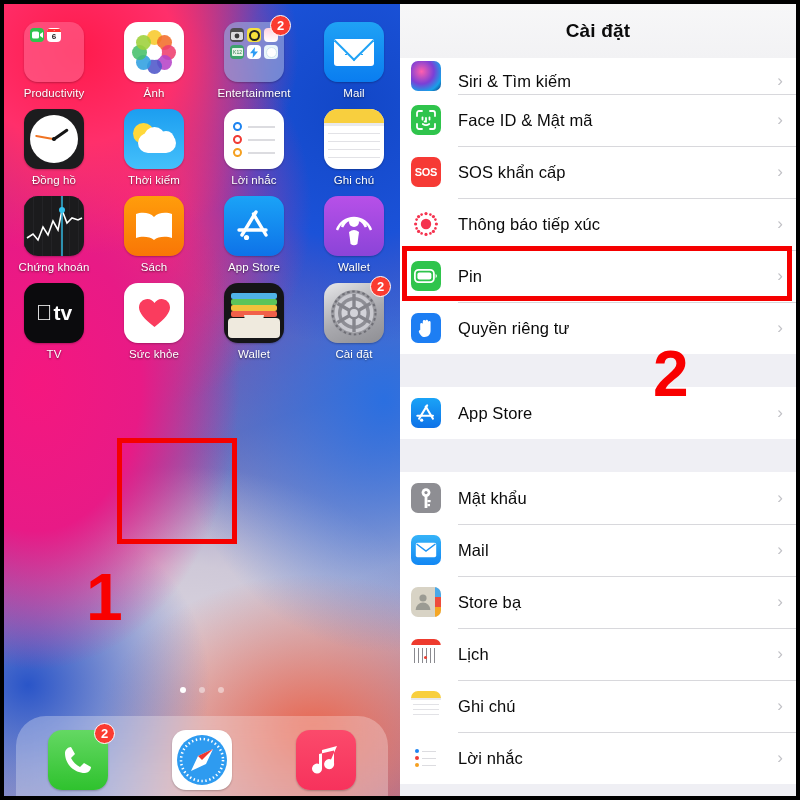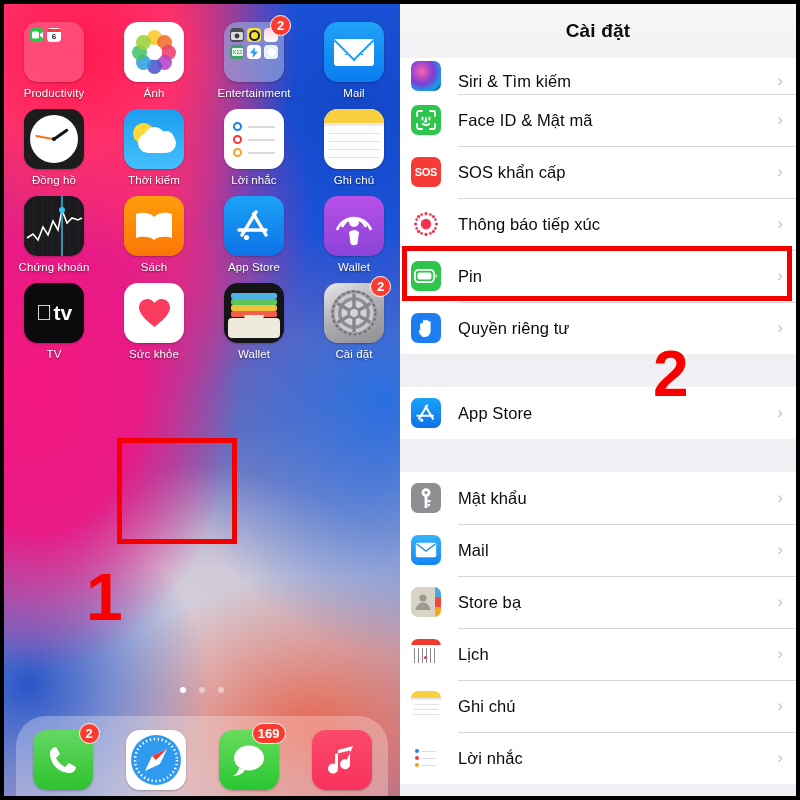--- a/index.html
+++ b/index.html
@@ -455,27 +455,20 @@
           </svg>
         <div class="badge">2</div>
       </div>
       <div class="icon-box ic-safari">
         <svg width="54" height="54" viewBox="0 0 54 54">
           <circle cx="27" cy="27" r="25" fill="#2e9bf0"></circle>
           <circle cx="27" cy="27" r="21" fill="none" stroke="#fff" stroke-width="2.6" stroke-dasharray="1.4 2.6"></circle>
           <path d="M38 16 L23 23 L16 38 L31 31 Z" fill="#fff"></path>
           <path d="M38 16 L23 23 L27 27 Z" fill="#f0372f"></path>
         </svg>
-      </div>
-      <div class="icon-box ic-messages">
-        <svg width="38" height="34" viewBox="0 0 38 34">
-            <ellipse cx="19" cy="15" rx="15" ry="12.5" fill="#fff"></ellipse>
-            <path d="M9 25 C8 29 6 31 3 33 C9 33 13 30 15 27 Z" fill="#fff"></path>
-          </svg>
-        <div class="badge">169</div>
       </div>
       <div class="icon-box ic-music">
         <svg width="30" height="32" viewBox="0 0 30 32">
             <path d="M26 2 L11 6 L11 24 A5 5 0 1 1 8 20 L8 10 L23 6.5 L23 19 A5 5 0 1 1 20 15.5 Z" fill="#fff"></path>
           </svg>
       </div>
     </div>
 
     <div class="hl-box" style="left:113px; top:434px; width:120px; height:106px;"></div>
     <div class="marker-num" style="left:82px; top:560px; font-size:66px;">1</div>

